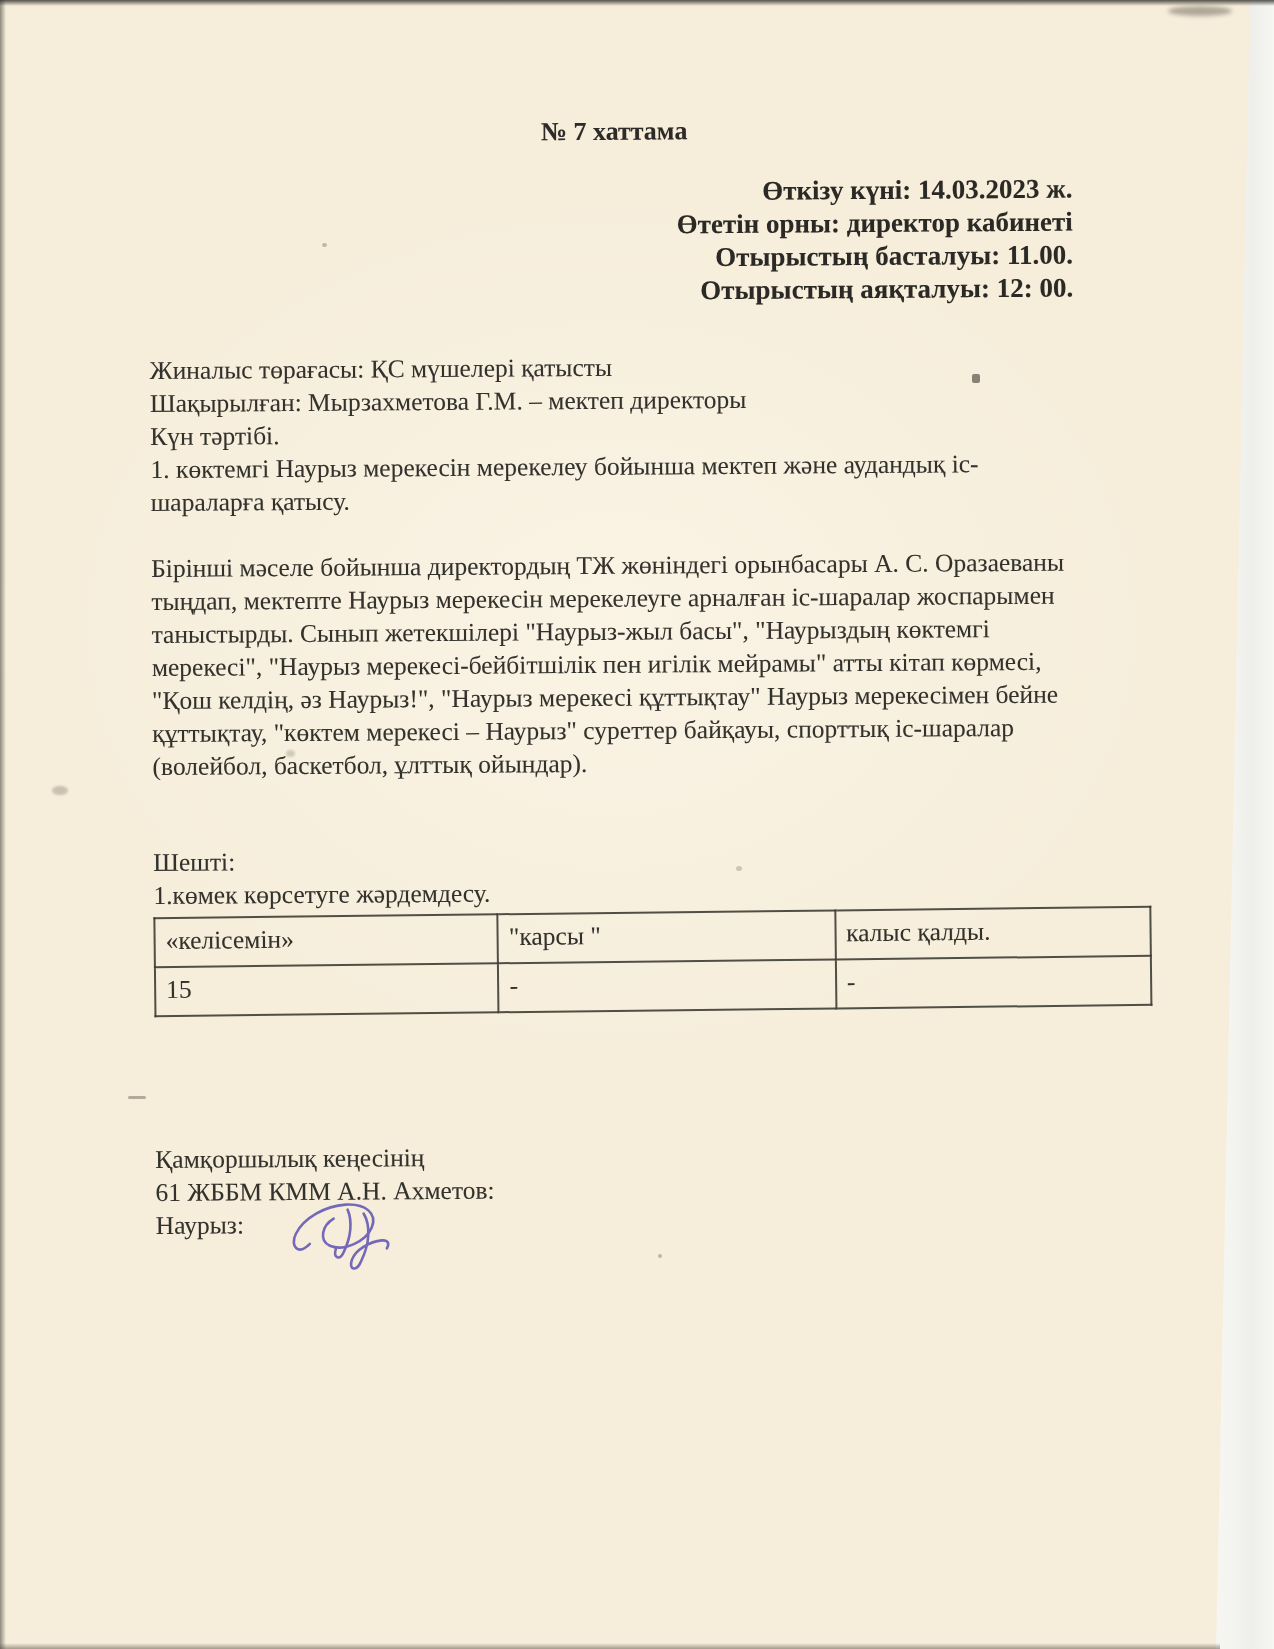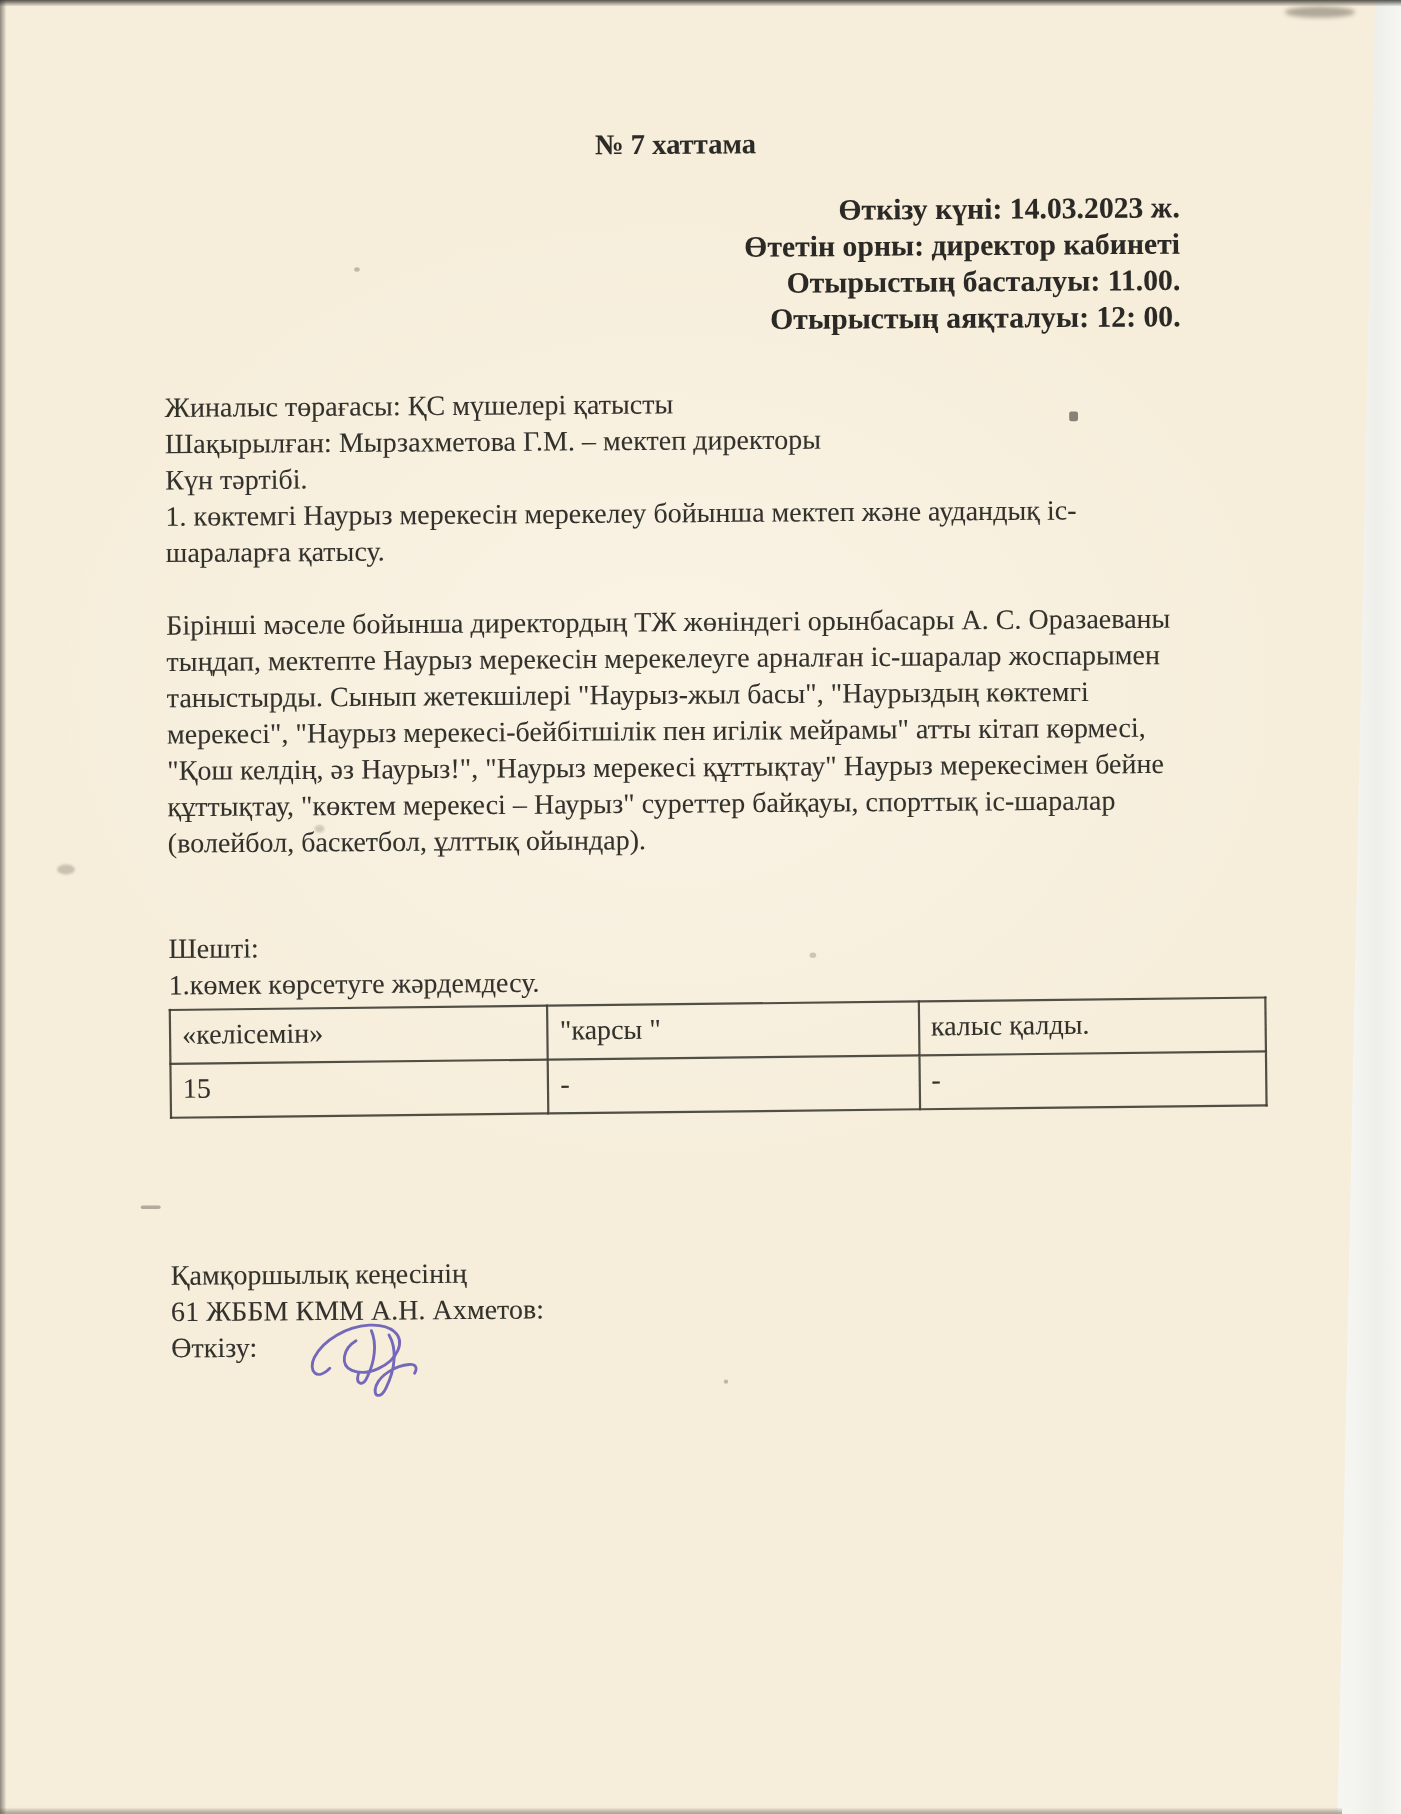--- a/index.html
+++ b/index.html
@@ -122,21 +122,21 @@
           <td>-</td>
           <td>-</td>
         </tr>
       </tbody>
     </table>
 
     <div class="sig-block">
       <div>Қамқоршылық кеңесінің</div>
       <div>61 ЖББМ КММ А.Н. Ахметов:</div>
       <div class="sig-row">
-        <span>Өткізу:</span>
+        <span>Наурыз:</span>
         <svg class="sig-scribble" width="130" height="86" viewBox="0 0 130 86">
           <g fill="none" stroke="#6156b5" stroke-width="2.6" stroke-linecap="round" opacity="0.88">
             <path d="M22 52 C 10 64, 2 54, 8 42 C 16 26, 38 14, 58 13 C 78 12, 90 22, 84 36 C 78 50, 56 60, 42 54 C 31 49, 34 34, 46 27"></path>
             <path d="M60 18 C 65 30, 63 46, 56 60 C 52 69, 45 67, 48 57"></path>
             <path d="M76 22 C 83 34, 82 52, 73 70 C 69 80, 60 79, 64 68 C 68 58, 82 50, 94 49 C 100 48.5, 102 52, 99 57"></path>
           </g>
         </svg>
       </div>
     </div>
 

